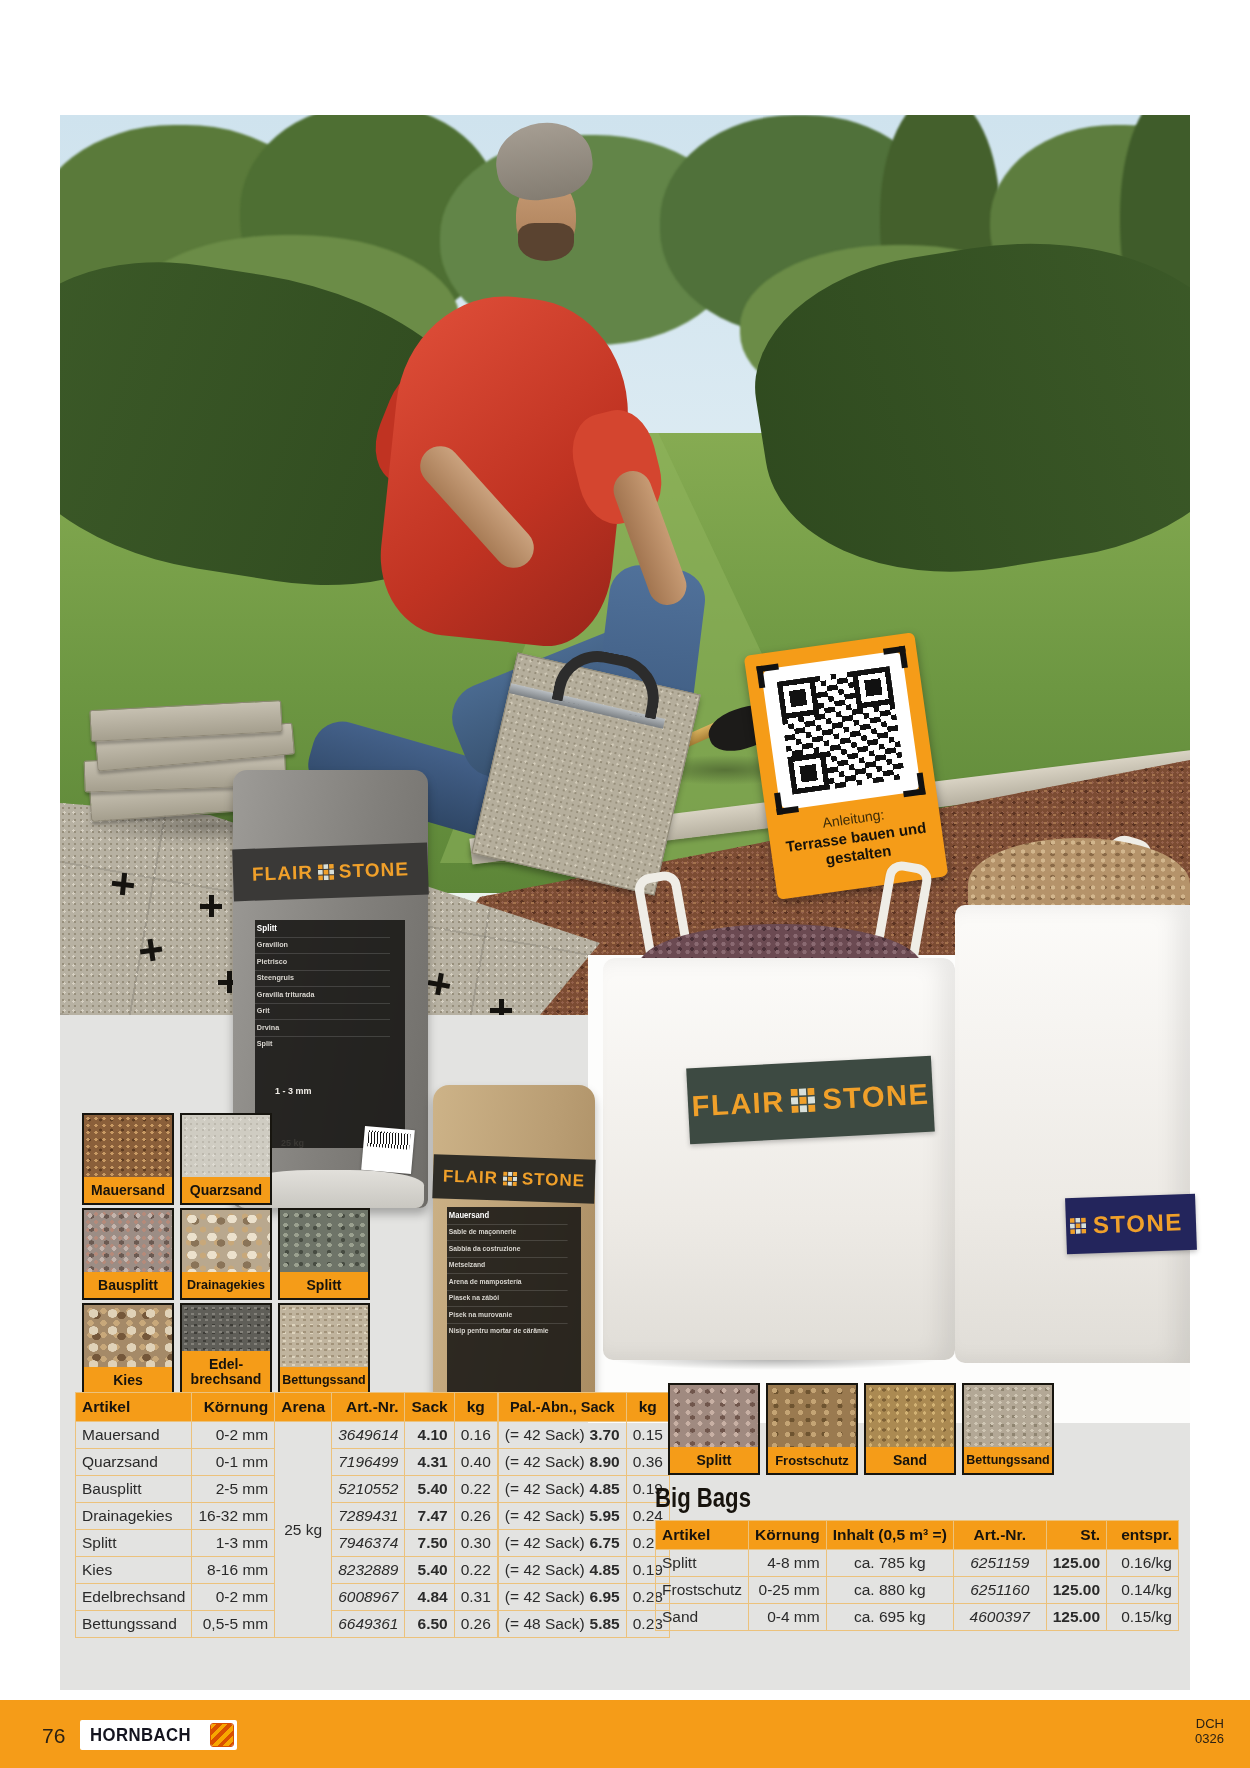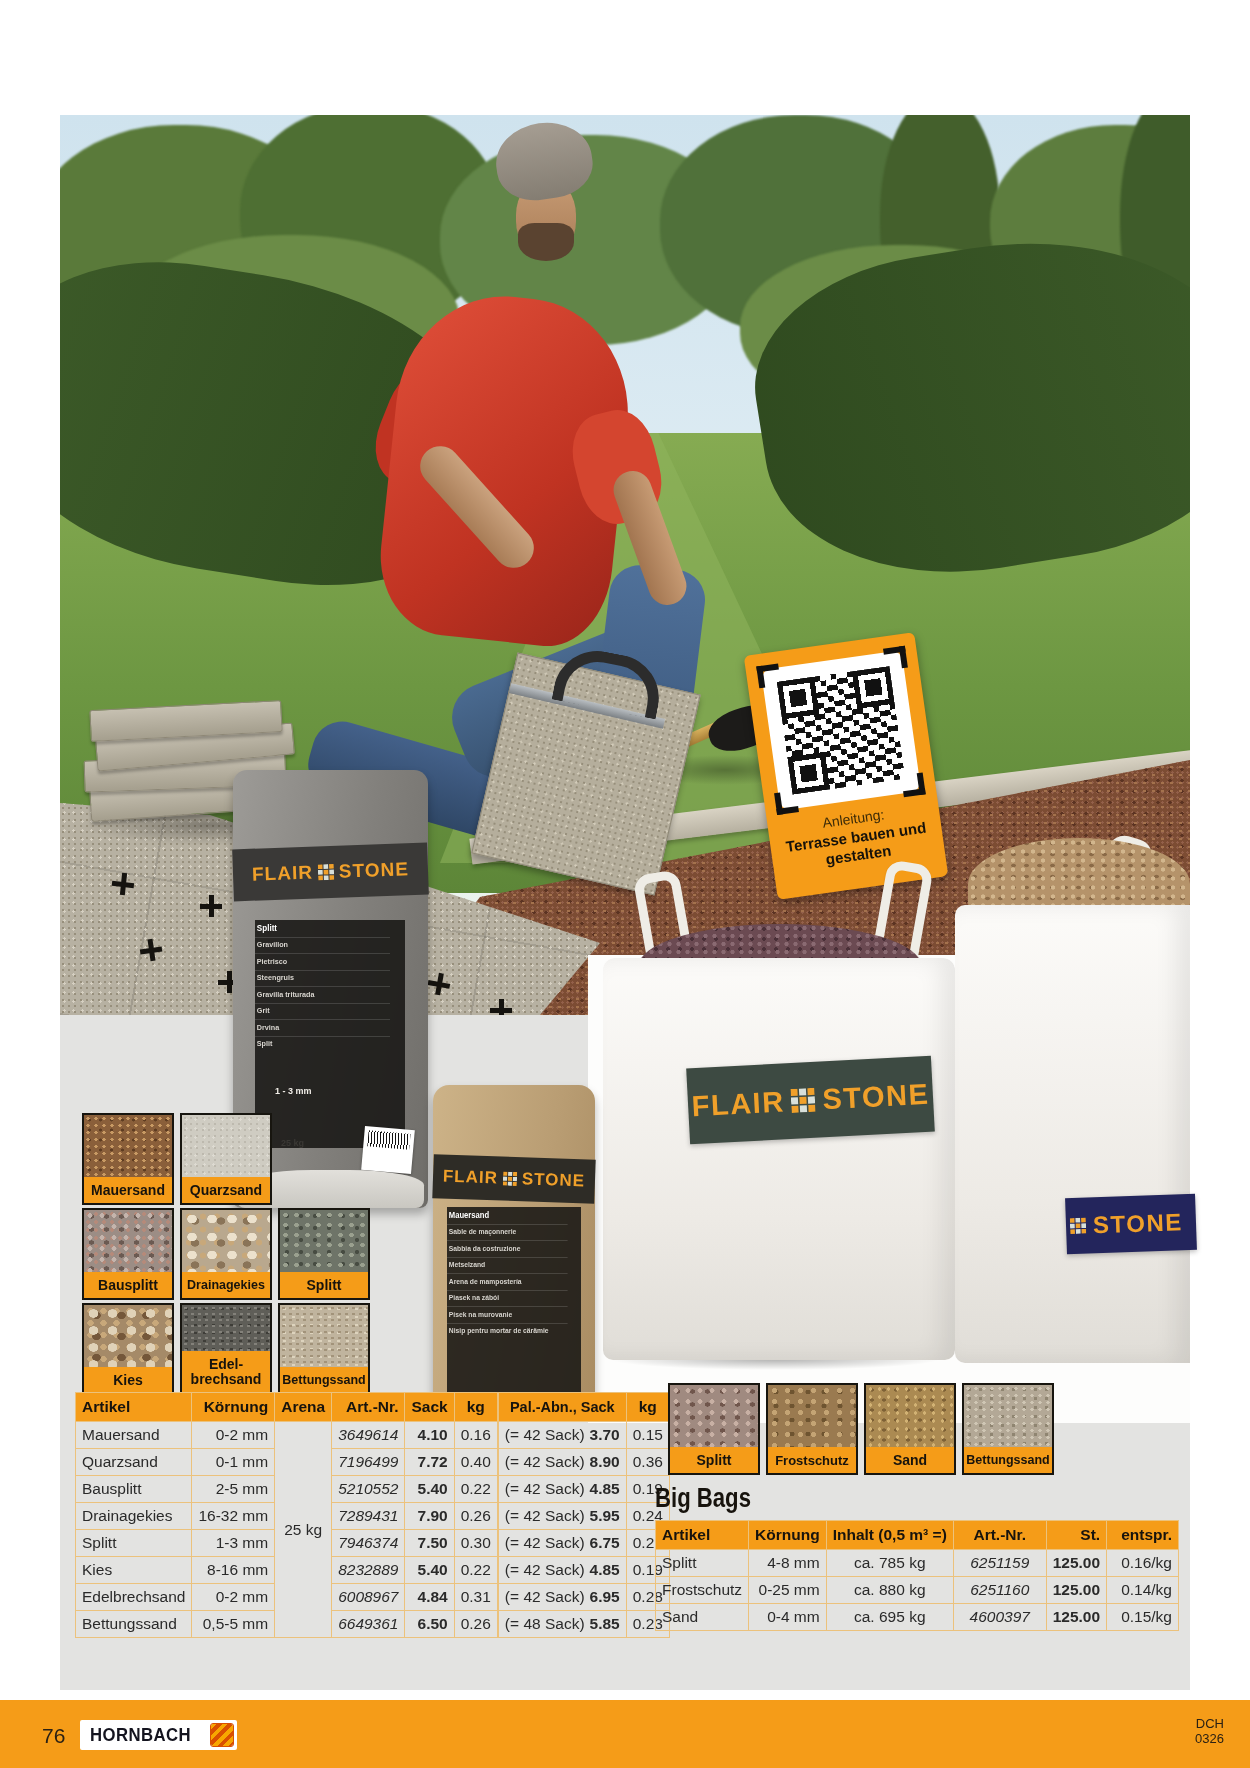--- a/index.html
+++ b/index.html
@@ -666,41 +666,41 @@
           <td class="ta-r b">4.10</td>
           <td class="ta-c">0.16</td>
           <td class="gap"></td>
           <td class="ta-c pal"><span>(= 42 Sack)</span><span class="pp">3.70</span></td>
           <td class="ta-c">0.15</td>
         </tr>
         <tr>
           <td class="ta-l">Quarzsand</td>
           <td class="ta-r">0-1 mm</td>
           <td class="ta-r it">7196499</td>
-          <td class="ta-r b">7.72</td>
+          <td class="ta-r b">4.31</td>
           <td class="ta-c">0.40</td>
           <td class="gap"></td>
           <td class="ta-c pal"><span>(= 42 Sack)</span><span class="pp">8.90</span></td>
           <td class="ta-c">0.36</td>
         </tr>
         <tr>
           <td class="ta-l">Bausplitt</td>
           <td class="ta-r">2-5 mm</td>
           <td class="ta-r it">5210552</td>
           <td class="ta-r b">5.40</td>
           <td class="ta-c">0.22</td>
           <td class="gap"></td>
           <td class="ta-c pal"><span>(= 42 Sack)</span><span class="pp">4.85</span></td>
           <td class="ta-c">0.19</td>
         </tr>
         <tr>
           <td class="ta-l">Drainagekies</td>
           <td class="ta-r">16-32 mm</td>
           <td class="ta-r it">7289431</td>
-          <td class="ta-r b">7.90</td>
+          <td class="ta-r b">7.47</td>
           <td class="ta-c">0.26</td>
           <td class="gap"></td>
           <td class="ta-c pal"><span>(= 42 Sack)</span><span class="pp">5.95</span></td>
           <td class="ta-c">0.24</td>
         </tr>
         <tr>
           <td class="ta-l">Splitt</td>
           <td class="ta-r">1-3 mm</td>
           <td class="ta-r it">7946374</td>
           <td class="ta-r b">7.50</td>

